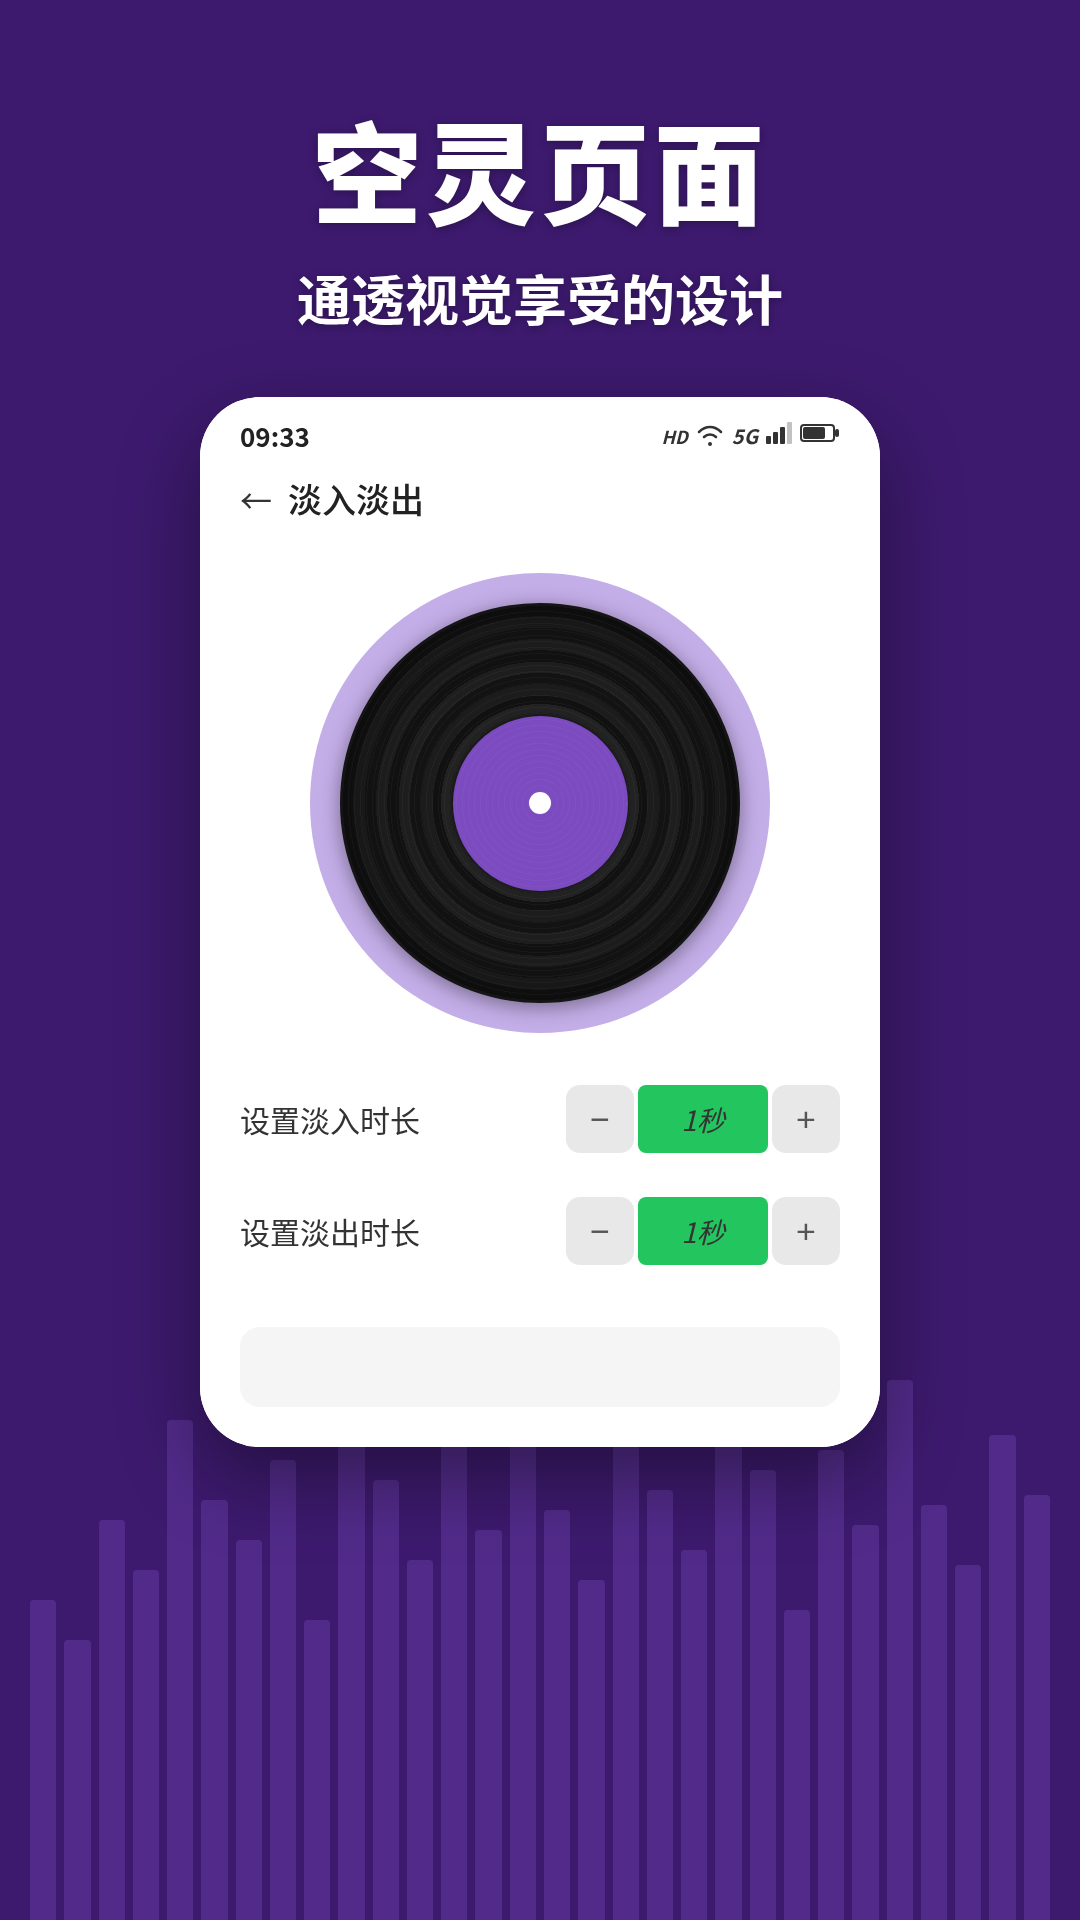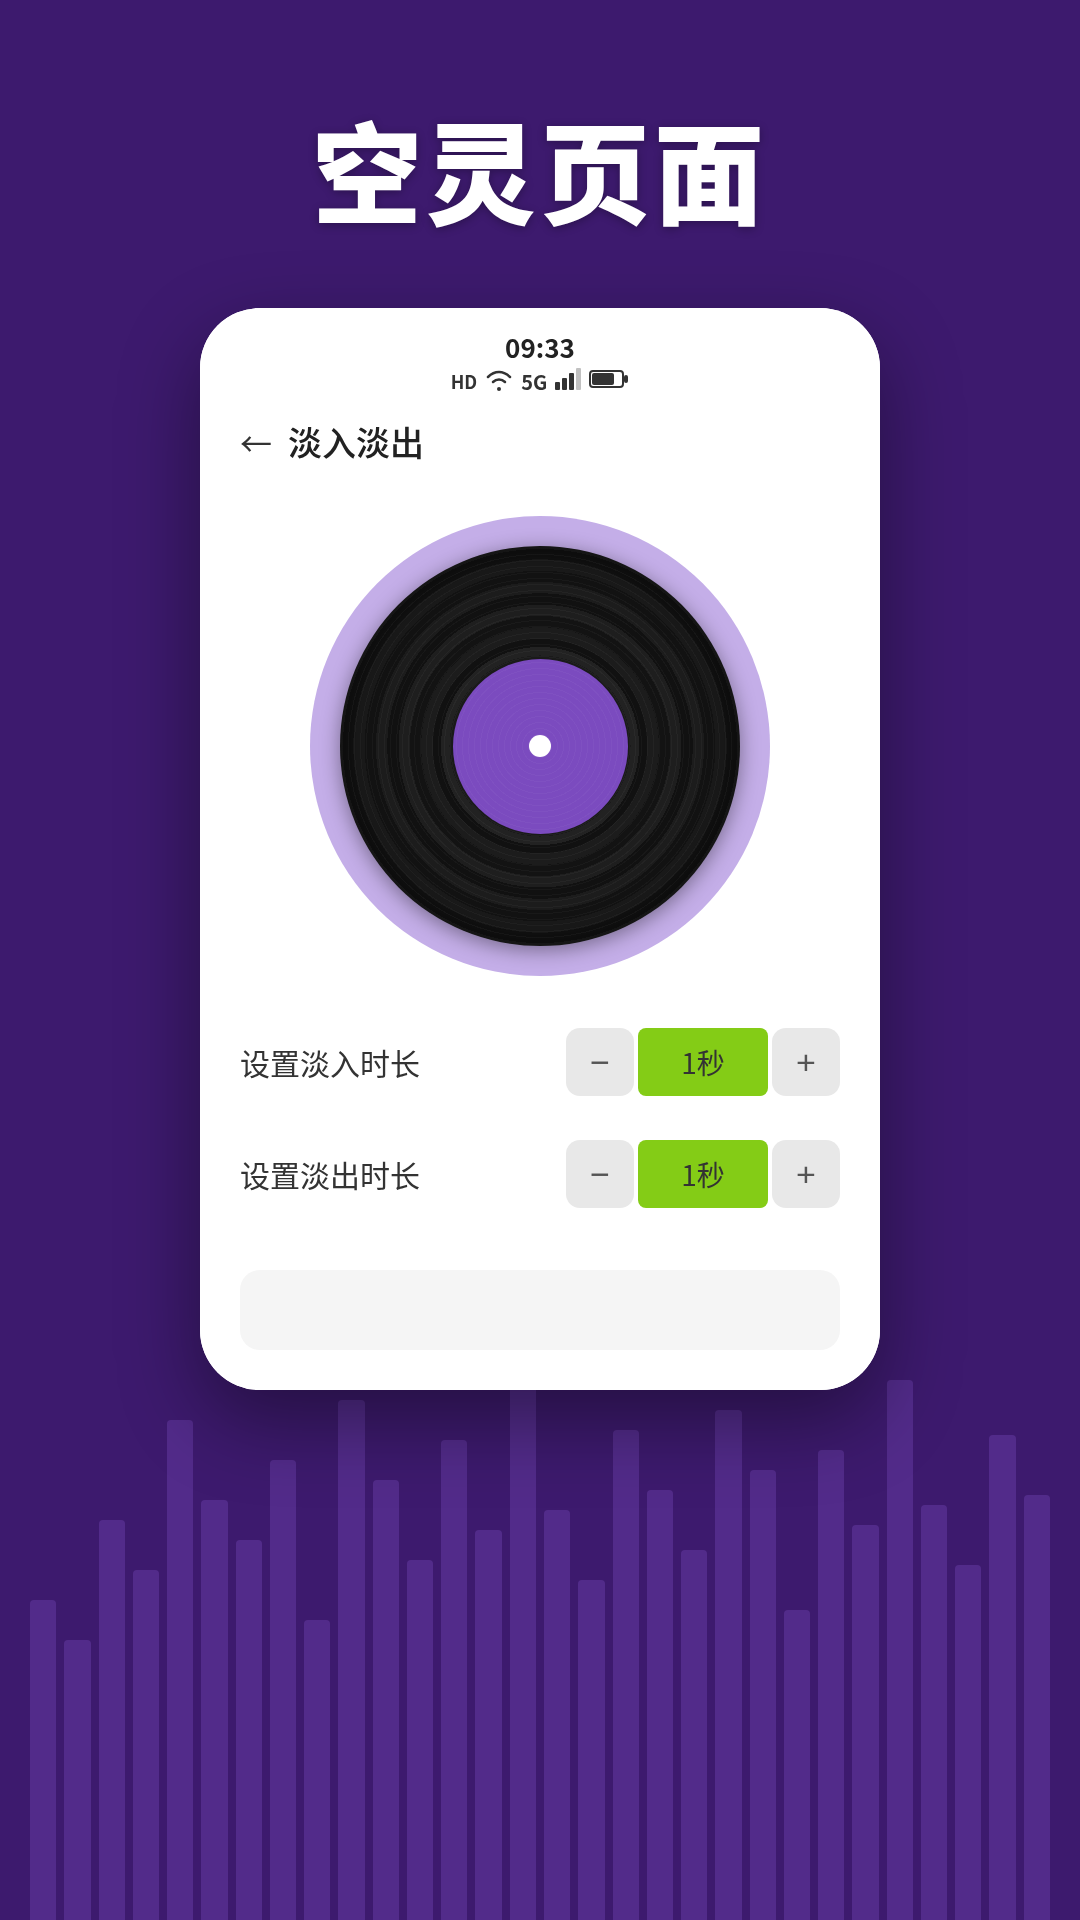--- a/index.html
+++ b/index.html
@@ -73,39 +73,39 @@
       box-shadow: 0 30px 80px rgba(0,0,0,0.4);
     }
 
     
     .status-bar {
       display: flex;
       justify-content: space-between;
       align-items: center;
       padding: 20px 40px 10px;
       background: white;
-      flex-direction: column;
     }
 
     .status-time {
       font-size: 26px;
       font-weight: 600;
       color: #222;
     }
 
     .status-icons {
       display: flex;
       align-items: center;
       gap: 8px;
     }
 
     .status-icon-text {
       font-size: 18px;
       font-weight: 700;
       color: #333;
+      font-style: italic;
     }
 
     
     .nav-bar {
       display: flex;
       justify-content: space-between;
       align-items: center;
       padding: 10px 40px 20px;
       background: white;
     }
@@ -256,28 +256,29 @@
       cursor: pointer;
       display: flex;
       justify-content: center;
       align-items: center;
       font-weight: 300;
     }
 
     .ctrl-value {
       width: 130px;
       height: 68px;
-      background: #84cc16;
+      background: #22c55e;
       display: flex;
       justify-content: center;
       align-items: center;
       font-size: 28px;
       color: #333;
       margin: 0 4px;
       border-radius: 8px;
+      font-style: italic;
     }
 
     
     .bottom-area {
       background: white;
       padding: 10px 40px 40px;
       display: flex;
       justify-content: center;
     }
 
@@ -337,20 +338,21 @@
     <div class="bg-bar" style="height: 395px;"></div>
     <div class="bg-bar" style="height: 540px;"></div>
     <div class="bg-bar" style="height: 415px;"></div>
     <div class="bg-bar" style="height: 355px;"></div>
     <div class="bg-bar" style="height: 485px;"></div>
     <div class="bg-bar" style="height: 425px;"></div>
   </div>
 
 <div class="header-text">
   <div class="main-title">空灵页面</div>
+  <div class="sub-title">通透视觉享受的设计</div>
 </div>
 
 <div class="phone-container">
   <div class="phone-mockup">
 
     <div class="status-bar">
       <span class="status-time">09:33</span>
       <div class="status-icons">
         <span class="status-icon-text">HD</span>
         <span style="font-size:22px;">

